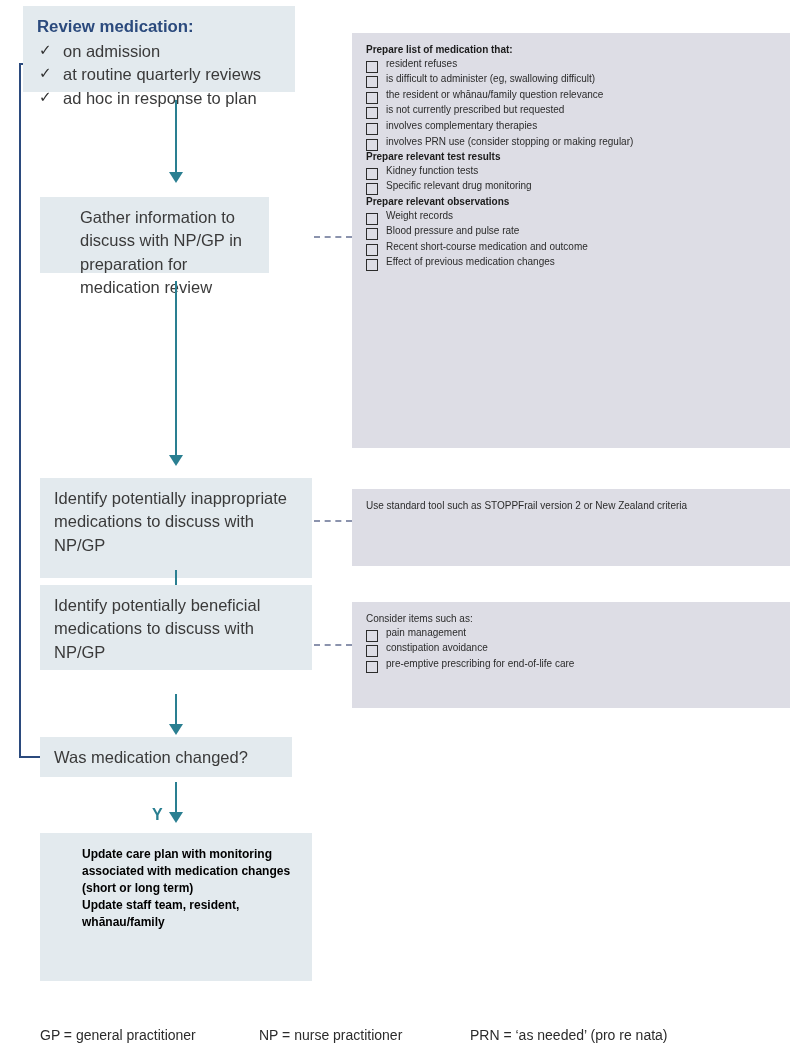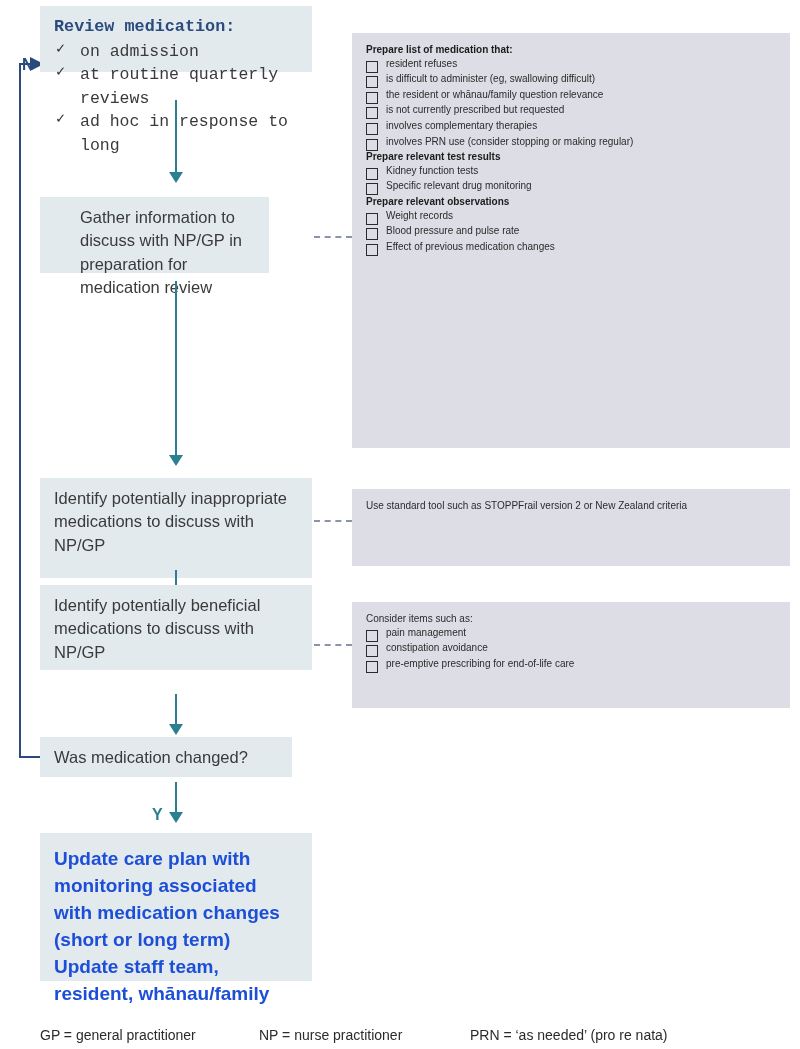--- a/index.html
+++ b/index.html
@@ -48,24 +48,25 @@
     display: block;
     margin-bottom: 1px;
   }
   .box-strong {
     font-weight: bold;
     color: #1b1b1b;
     display: block;
   }
   .final-box-text {
     font-weight: bold;
-    color: #1d4ed8;
-    font-size: 19px;
+    color: #000000;
+    font-size: 12px;
     line-height: 1.42;
     display: block;
+    margin-left: 28px;
   }
 
   
   .row {
     display: flex;
     align-items: flex-start;
   }
   .marker {
     flex: 0 0 auto;
     width: 20px;
@@ -133,33 +134,33 @@
 <body>
 
 <div id="canvas">
 
   <svg id="loop-svg" width="800" height="1049">
     <path d="M 120 757 L 20 757 L 20 64 L 30 64" fill="none" stroke="#2b4a7d" stroke-width="2"></path>
     <polygon points="30,57 44,64 30,71" fill="#2b4a7d"></polygon>
   </svg>
   <div class="yn-label n-label" style="left:22px; top:56px;">N</div>
 
-  <div class="proc-box" style="left:40px; top:6px; width:272px; height:66px;font-family:Liberation Mono, monospace;">
+  <div class="proc-box" style="left:23px; top:6px; width:272px; height:86px;">
     <span class="box-title-blue">Review medication:</span>
     <div class="row checkline">
       <span class="marker tick">✓</span>
       <span class="row-text">on admission</span>
     </div>
     <div class="row checkline">
       <span class="marker tick">✓</span>
       <span class="row-text">at routine quarterly reviews</span>
     </div>
     <div class="row checkline">
       <span class="marker tick">✓</span>
-      <span class="row-text">ad hoc in response to long</span>
+      <span class="row-text">ad hoc in response to plan</span>
     </div>
   </div>
 
   <div class="v-line" style="left:175px; top:100px; height:74px;"></div>
   <div class="arrow-down" style="left:168.5px; top:172px;"></div>
 
   <div class="proc-box" style="left:40px; top:197px; width:229px; height:76px;padding-left:40px;">
     <span>Gather information to discuss with NP/GP in preparation for medication review</span>
   </div>
 
@@ -207,20 +208,24 @@
 
     <span class="box-strong">Prepare relevant observations</span>
 
     <div class="row checkline">
       <span class="marker cbox"><span class="cbox-glyph"></span></span>
       <span class="row-text">Weight records</span>
     </div>
     <div class="row checkline">
       <span class="marker cbox"><span class="cbox-glyph"></span></span>
       <span class="row-text">Blood pressure and pulse rate</span>
+    </div>
+    <div class="row checkline">
+      <span class="marker cbox"><span class="cbox-glyph"></span></span>
+      <span class="row-text">Recent short-course medication and outcome</span>
     </div>
     <div class="row checkline">
       <span class="marker cbox"><span class="cbox-glyph"></span></span>
       <span class="row-text">Effect of previous medication changes</span>
     </div>
   </div>
 
   <div class="v-line" style="left:175px; top:281px; height:176px;"></div>
   <div class="arrow-down" style="left:168.5px; top:455px;"></div>
 

